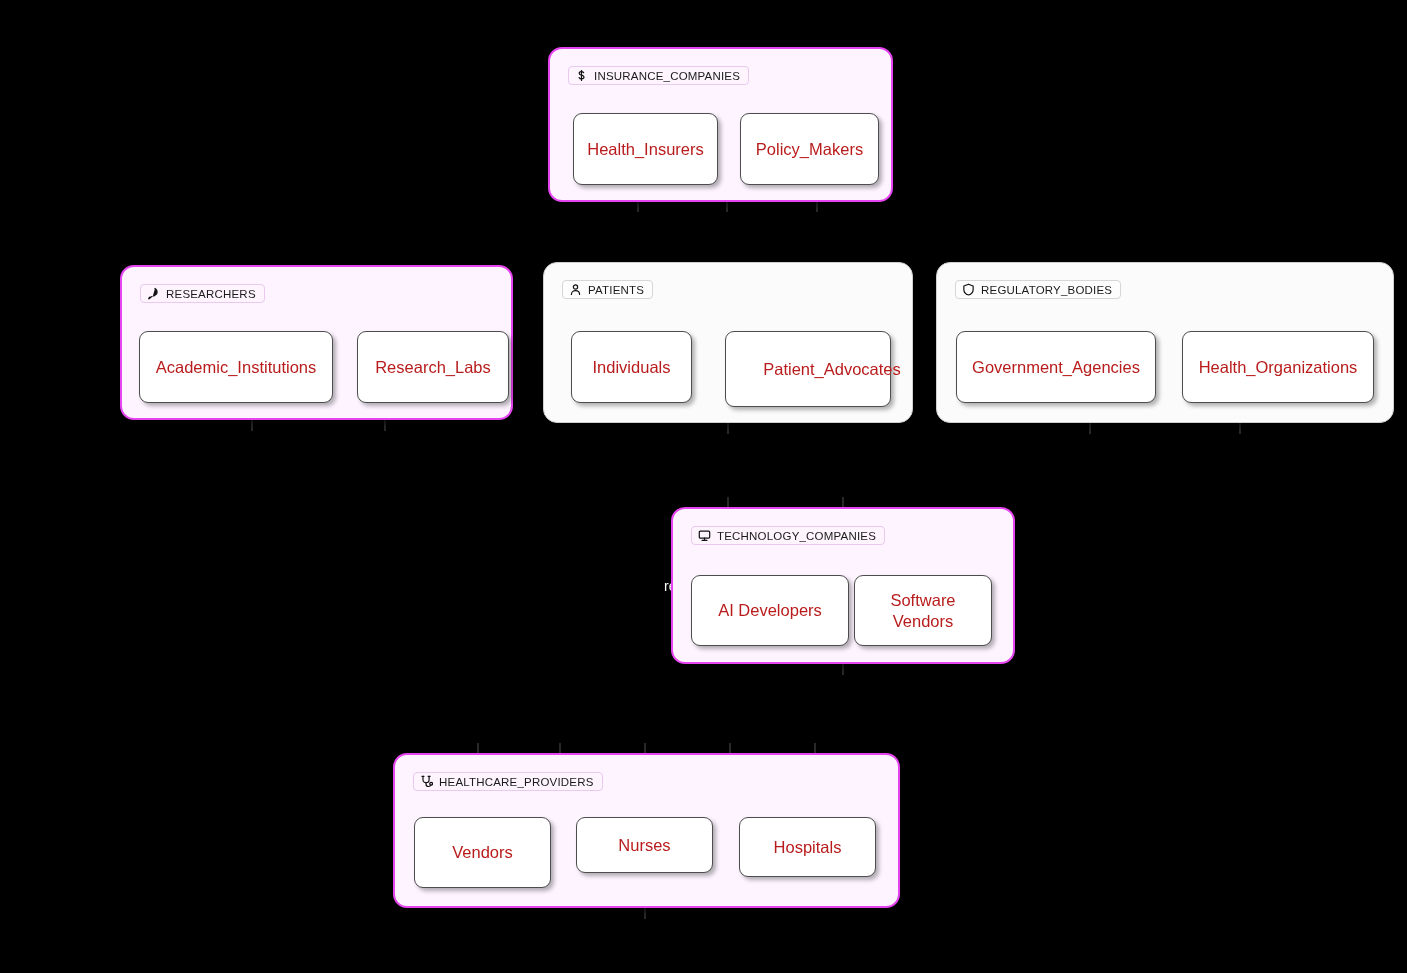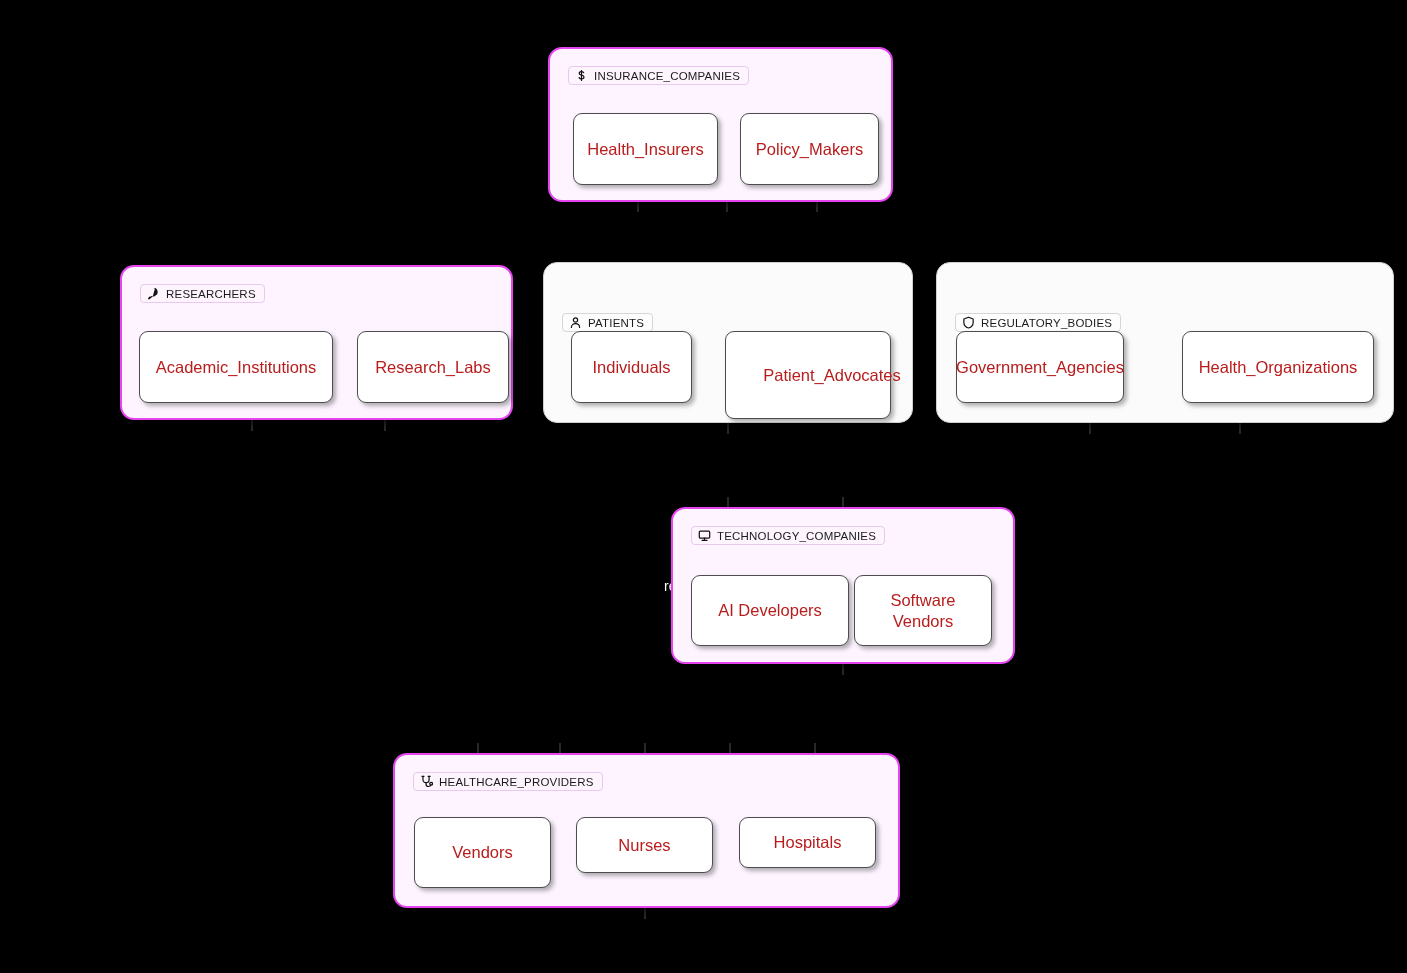--- a/index.html
+++ b/index.html
@@ -67,21 +67,20 @@
     background: #fdf4fd;
     border: 1px solid #e9c9ee;
     font-size: 11.5px;
     letter-spacing: 0.2px;
     color: #1b1b1b;
     white-space: nowrap;
   }
   .cluster.plain .cluster-title {
     background: #fdfdfd;
     border: 1px solid #d6d6d6;
-    margin-top: 33px;
   }
   .cluster-title .ico {
     display: inline-flex;
     width: 14px;
     height: 14px;
     align-items: center;
     justify-content: center;
     flex: 0 0 auto;
   }
   .cluster-title .ico svg { display: block; }
@@ -210,22 +209,22 @@
           </span>
           <span class="ttl">HEALTHCARE_PROVIDERS</span>
         </div>
       </div>
     </div>
 <div class="node" style="left: 573px; top: 113px; width: 145px; height: 72px;">Health_Insurers</div>
     <div class="node" style="left: 740px; top: 113px; width: 139px; height: 72px;">Policy_Makers</div>
     <div class="node" style="left: 139px; top: 331px; width: 194px; height: 72px;">Academic_Institutions</div>
     <div class="node" style="left: 357px; top: 331px; width: 152px; height: 72px;">Research_Labs</div>
     <div class="node" style="left: 571px; top: 331px; width: 121px; height: 72px;">Individuals</div>
-    <div class="node" style="left: 725px; top: 331px; width: 166px; height: 88px; padding-left: 48px;">Patient_Advocates</div>
-    <div class="node" style="left: 956px; top: 331px; width: 168px; height: 72px;">Government_Agencies</div>
+    <div class="node" style="left: 725px; top: 331px; width: 166px; height: 76px; padding-left: 48px;">Patient_Advocates</div>
+    <div class="node" style="left: 956px; top: 331px; width: 200px; height: 72px;">Government_Agencies</div>
     <div class="node" style="left: 1182px; top: 331px; width: 192px; height: 72px; text-align: center;">Health_Organizations</div>
     <div class="node" style="left: 691px; top: 575px; width: 158px; height: 71px;">AI Developers</div>
     <div class="node" style="left: 854px; top: 575px; width: 138px; height: 71px;">Software
 Vendors</div>
     <div class="node" style="left: 414px; top: 817px; width: 137px; height: 71px;">Vendors</div>
     <div class="node" style="left: 576px; top: 817px; width: 137px; height: 56px;">Nurses</div>
-    <div class="node" style="left: 739px; top: 817px; width: 137px; height: 51px;">Hospitals</div>
+    <div class="node" style="left: 739px; top: 817px; width: 137px; height: 60px;">Hospitals</div>
   </div>
 
 </body></html>

